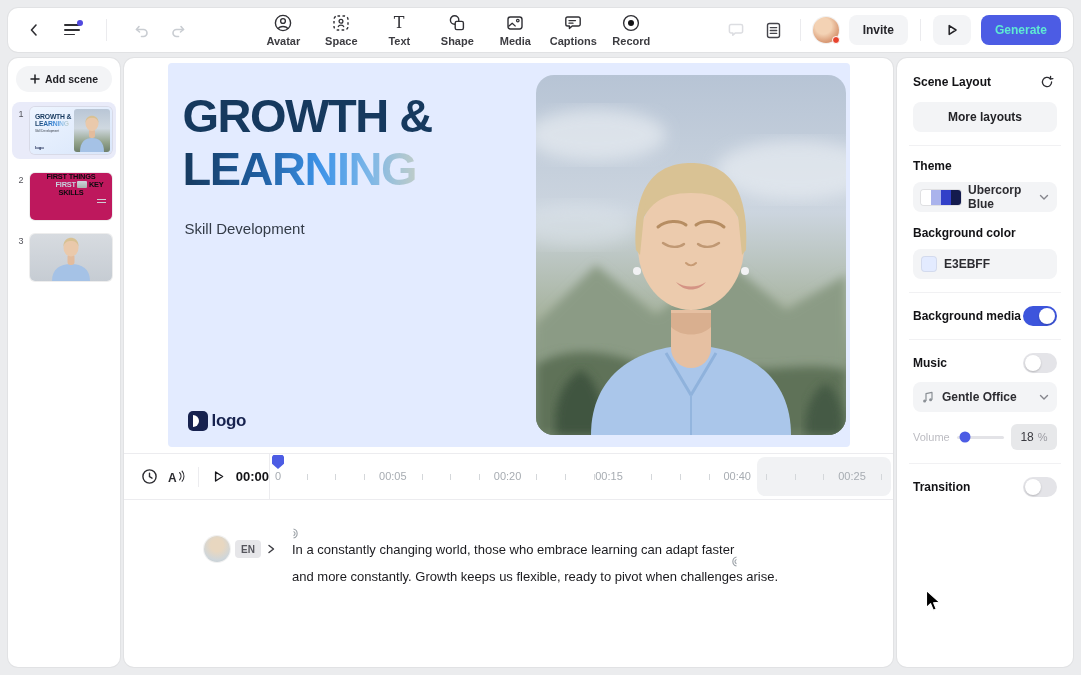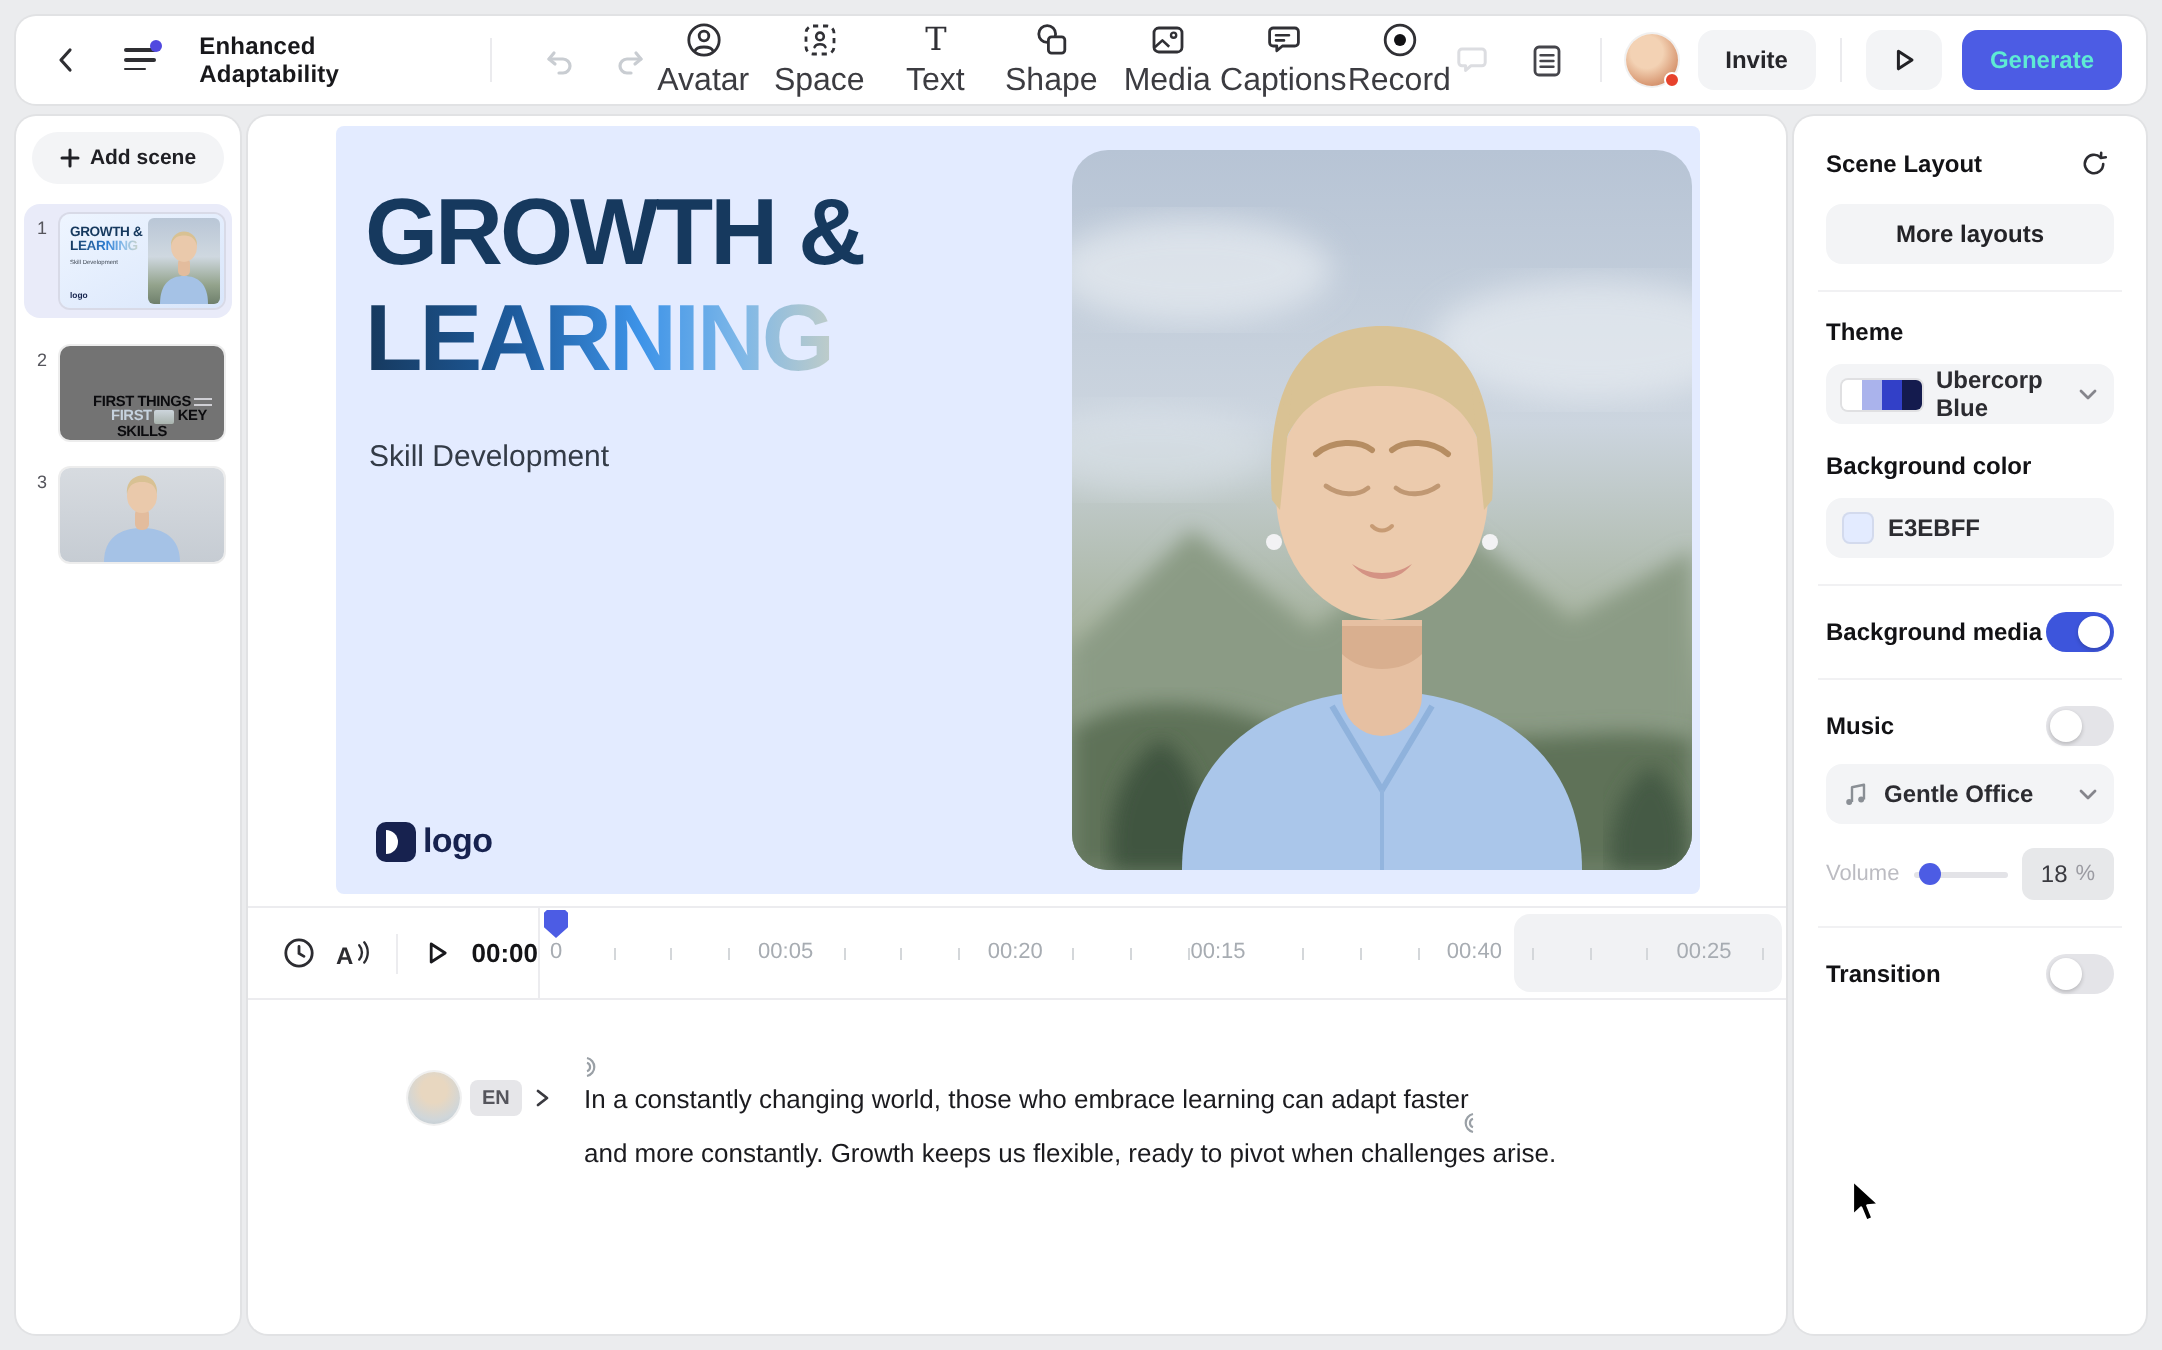--- a/index.html
+++ b/index.html
@@ -12,21 +12,21 @@
   .tb-left { display:flex; align-items:center; gap:10px; }
   .icon-btn { width:28px; height:28px; display:flex; align-items:center; justify-content:center; border-radius:6px; cursor:pointer; background:none; border:none; }
   .menu-ic { position:relative; width:16px; height:12px; }
   .menu-ic i { display:block; height:1.8px; background:#2f2f33; border-radius:2px; margin-bottom:3px; }
   .menu-dot { position:absolute; right:-3px; top:-4px; width:6px; height:6px; border-radius:50%; background:#5149df; }
   .doc-title { font-size:12px; font-weight:700; margin-left:6px; letter-spacing:.1px; }
   .vdiv { width:1px; height:22px; background:#ebebee; margin:0 10px; }
   .tools { display:flex; align-items:flex-start; gap:14px; margin:0 auto; }
   .tool { display:flex; flex-direction:column; align-items:center; gap:2px; width:44px; cursor:pointer; }
   .tool svg { display:block; }
-  .tool .t-label { font-size:16px; color:#3c3c41; }
+  .tool .t-label { font-size:11px; color:#3c3c41;font-weight:bold; }
   .tb-right { display:flex; align-items:center; gap:10px; }
   .avatar-sm { position:relative; width:26px; height:26px; border-radius:50%; background:radial-gradient(circle at 40% 35%, #f3d2b4 0 35%, #d99a75 70%, #b96f52); box-shadow:0 0 0 1px rgba(0,0,0,.06); }
   .avatar-sm .dot { position:absolute; right:-1px; bottom:-1px; width:8px; height:8px; background:#e7422c; border:1.6px solid #fff; border-radius:50%; }
   .pill { height:30px; display:flex; align-items:center; justify-content:center; padding:0 14px; border-radius:8px; background:#f3f4f6; font-size:12px; font-weight:600; color:#26262b; border:none; cursor:pointer; }
   .pill.play { width:38px; padding:0; }
   .pill.generate { background:#4c5ce4; color:#5eead4; }
 
   
   .sidebar { left:8px; top:58px; width:112px; bottom:8px; padding:8px 8px; }
   .add-scene { height:26px; border-radius:14px; background:#f3f4f6; display:flex; align-items:center; justify-content:center; gap:5px; font-size:10.5px; font-weight:700; color:#1f1f24; cursor:pointer; }
@@ -36,21 +36,21 @@
   .thumb { width:82px; height:47px; border-radius:5px; overflow:hidden; position:relative; box-shadow:0 0 0 1px rgba(0,0,0,.07); cursor:pointer; flex:none; background:#fff; }
   .thumb1 { background:linear-gradient(150deg,#eef5ff, #d9e6fb); }
   .t1-l1 { position:absolute; left:5px; top:6px; font-size:6.8px; font-weight:800; letter-spacing:-.2px; color:#16395e; }
   .t1-l2 { position:absolute; left:5px; top:13px; font-size:6.8px; font-weight:800; letter-spacing:-.2px;
            background:linear-gradient(90deg,#16395e 0%,#2f7fd4 55%,#8fc0ea 80%,#c9d2c9 100%);
            -webkit-background-clip:text; background-clip:text; color:transparent; }
   .t1-sub { position:absolute; left:5px; top:22px; font-size:3px; color:#3c4450; }
   .t1-logo { position:absolute; left:5px; bottom:4px; font-size:4.2px; font-weight:800; color:#16244e; }
   .t1-photo { position:absolute; right:2px; top:2px; bottom:2px; width:36px; border-radius:3px; overflow:hidden;
               background:linear-gradient(#b9c6d6 0%,#cfd8e0 45%,#93a38c 78%,#6f806c 100%); }
-  .thumb2 { background:#737373; display:flex; flex-direction:column; align-items:center; justify-content:flex-end; line-height:1.05; }
+  .thumb2 { background:#be185d; display:flex; flex-direction:column; align-items:center; justify-content:flex-start; line-height:1.05; }
   .t2-b { font-size:7.4px; font-weight:800; color:#0b0b0e; letter-spacing:-.2px; }
   .t2-row { display:flex; align-items:center; gap:1.5px;margin-left:17px; }
   .t2-light { font-size:7.4px; font-weight:800; color:#c6d2de; letter-spacing:-.2px; }
   .t2-img { width:10px; height:7px; border-radius:1px; background:linear-gradient(#cdd5dc,#a9b4ae); }
   .t2-side { position:absolute; right:6px; top:26px; }
   .t2-side i { display:block; width:9px; height:1.3px; background:#cfcfd4; margin-bottom:1.5px; }
   .thumb3 { background:linear-gradient(#d7dbe0 0%,#c6ccd3 100%); }
   .mini-person { position:absolute; inset:0; width:100%; height:100%; }
 
   
@@ -126,21 +126,20 @@
         </svg>
     </button>
     <button class="icon-btn">
       <span class="menu-ic">
           <i></i>
           <i></i>
           <i style="width:11px"></i>
           <span class="menu-dot"></span>
         </span>
     </button>
-    <span class="doc-title">Enhanced Adaptability</span>
     <span class="vdiv"></span>
     <button class="icon-btn">
       <svg width="18" height="18" viewBox="0 0 18 18">
           <path d="M4.5 8.5 h7 a3.5 3.5 0 1 1 0 7 h-2" fill="none" stroke="#c9cdd2" stroke-width="1.6" stroke-linecap="round"></path>
           <path d="M7 5.5 L4.5 8.5 L7.5 11" fill="none" stroke="#c9cdd2" stroke-width="1.6" stroke-linecap="round" stroke-linejoin="round"></path>
         </svg>
     </button>
     <button class="icon-btn">
       <svg width="18" height="18" viewBox="0 0 18 18">
           <path d="M13.5 8.5 h-7 a3.5 3.5 0 1 0 0 7 h2" fill="none" stroke="#c9cdd2" stroke-width="1.6" stroke-linecap="round"></path>

